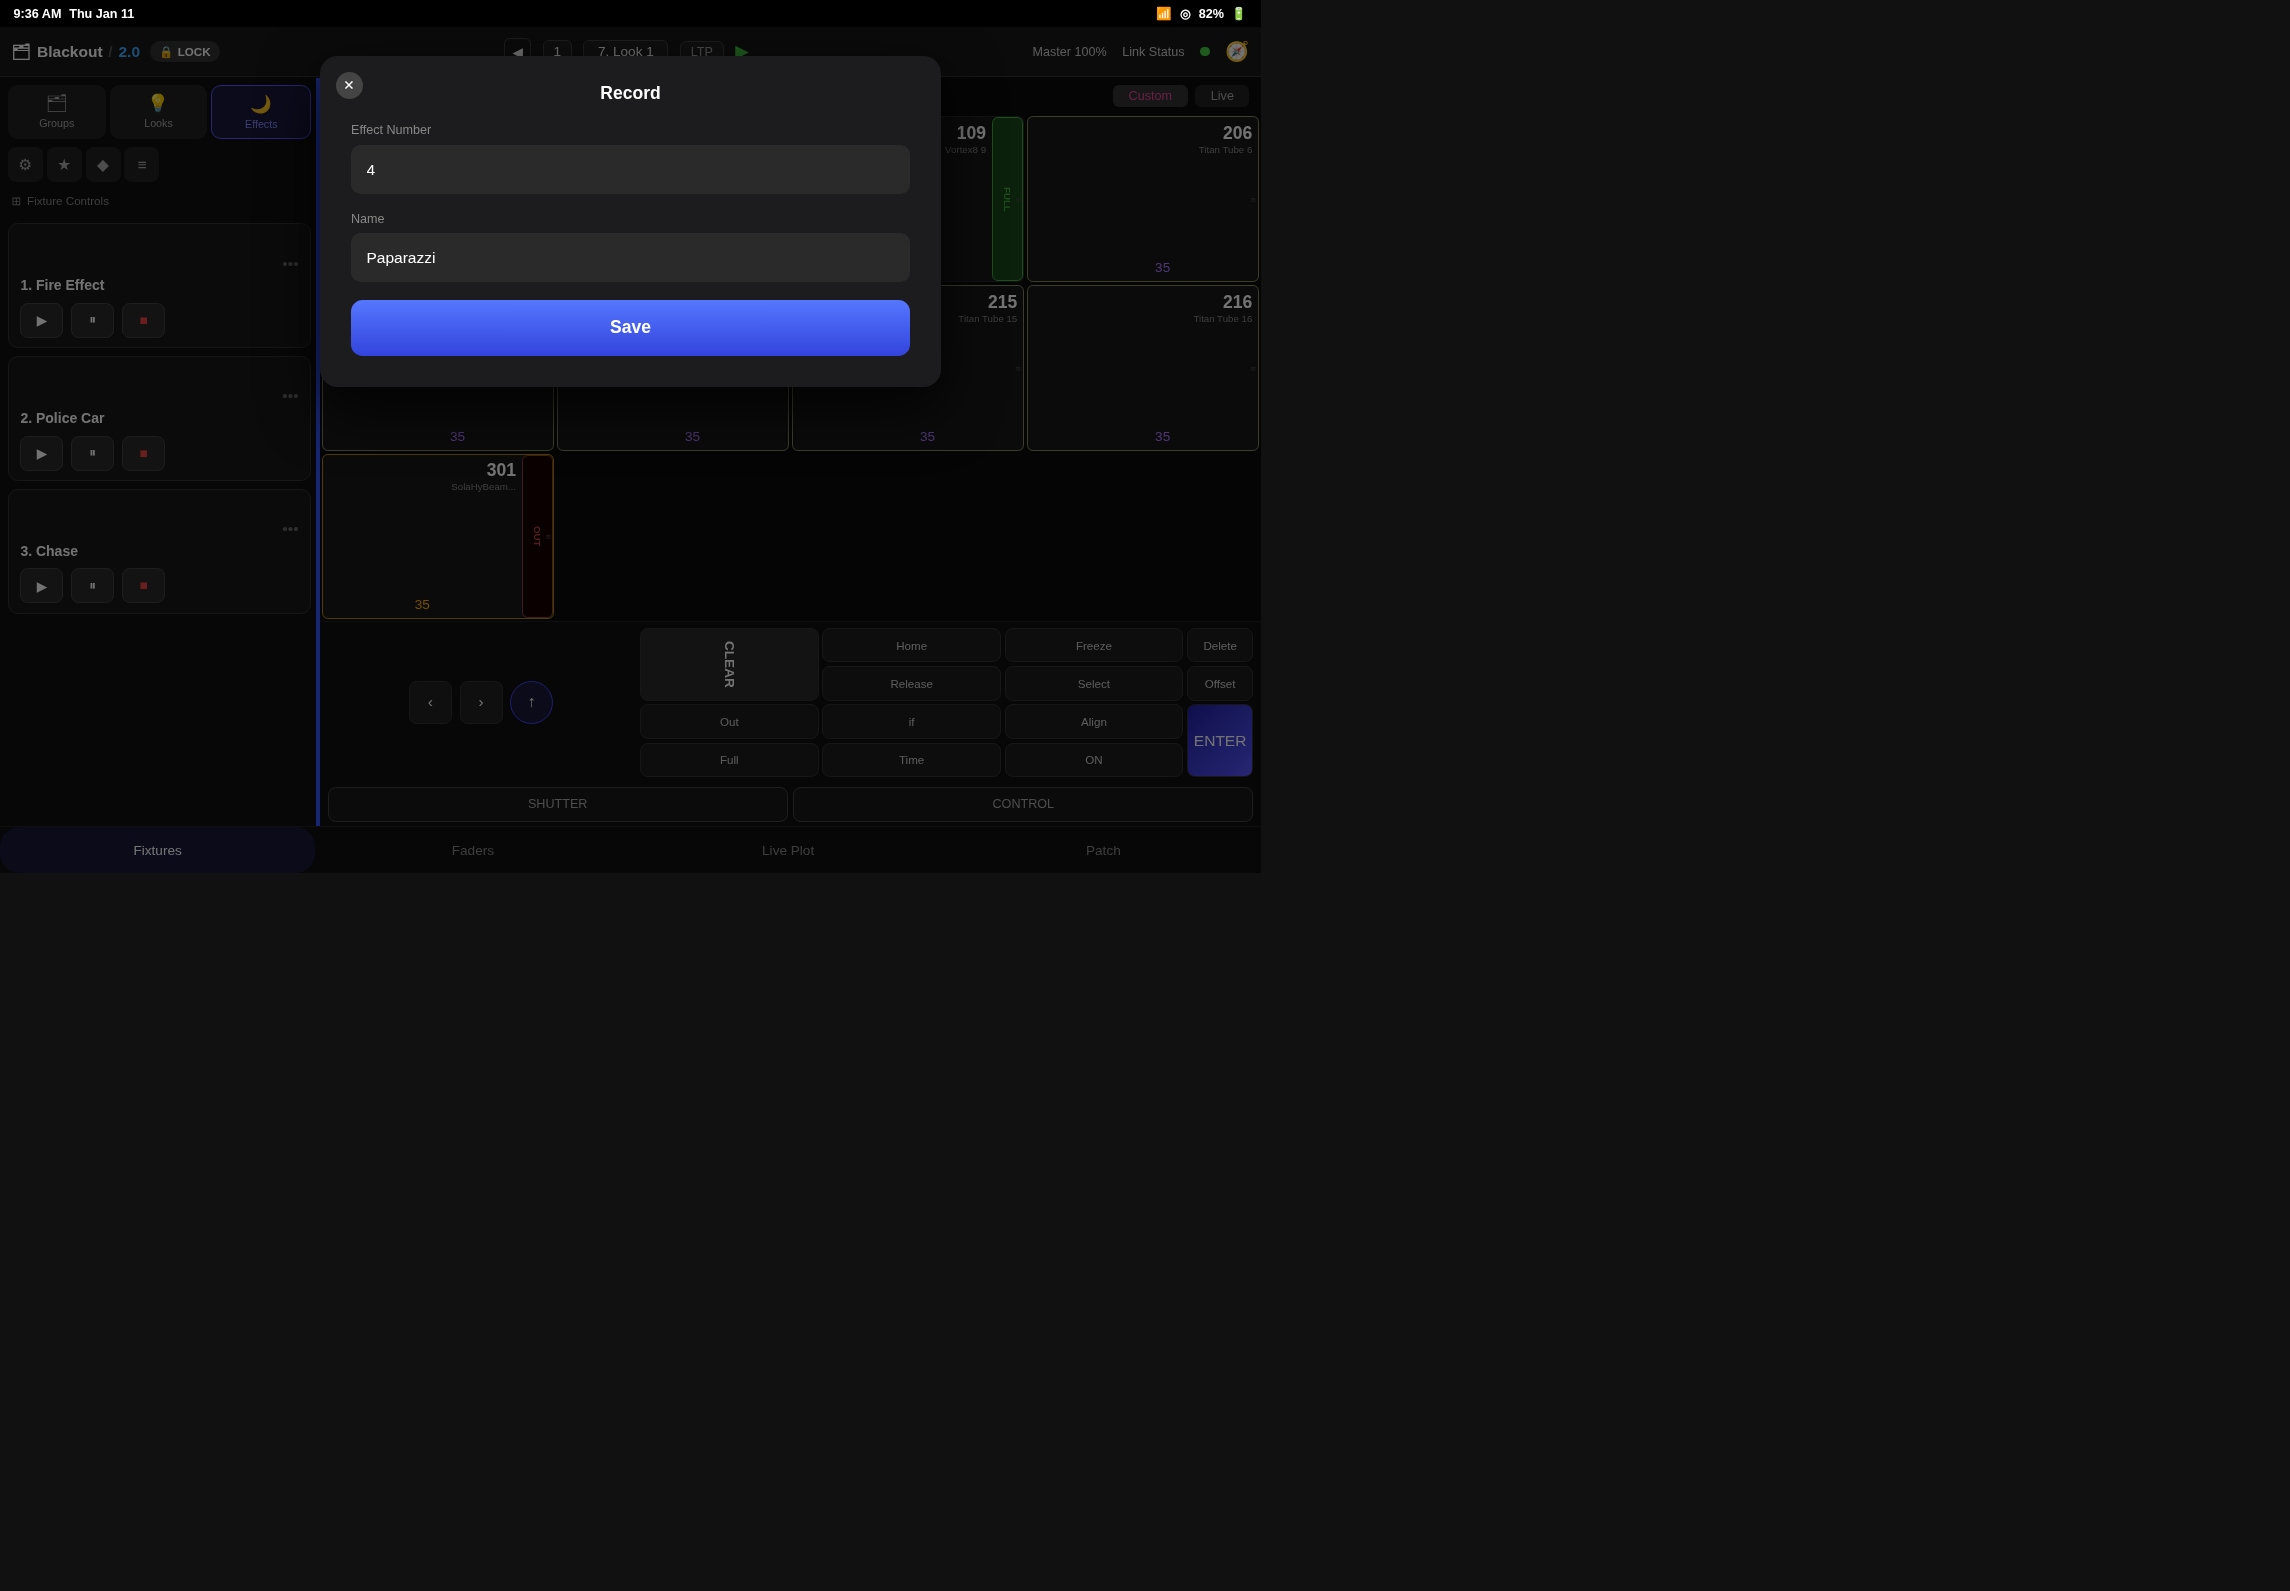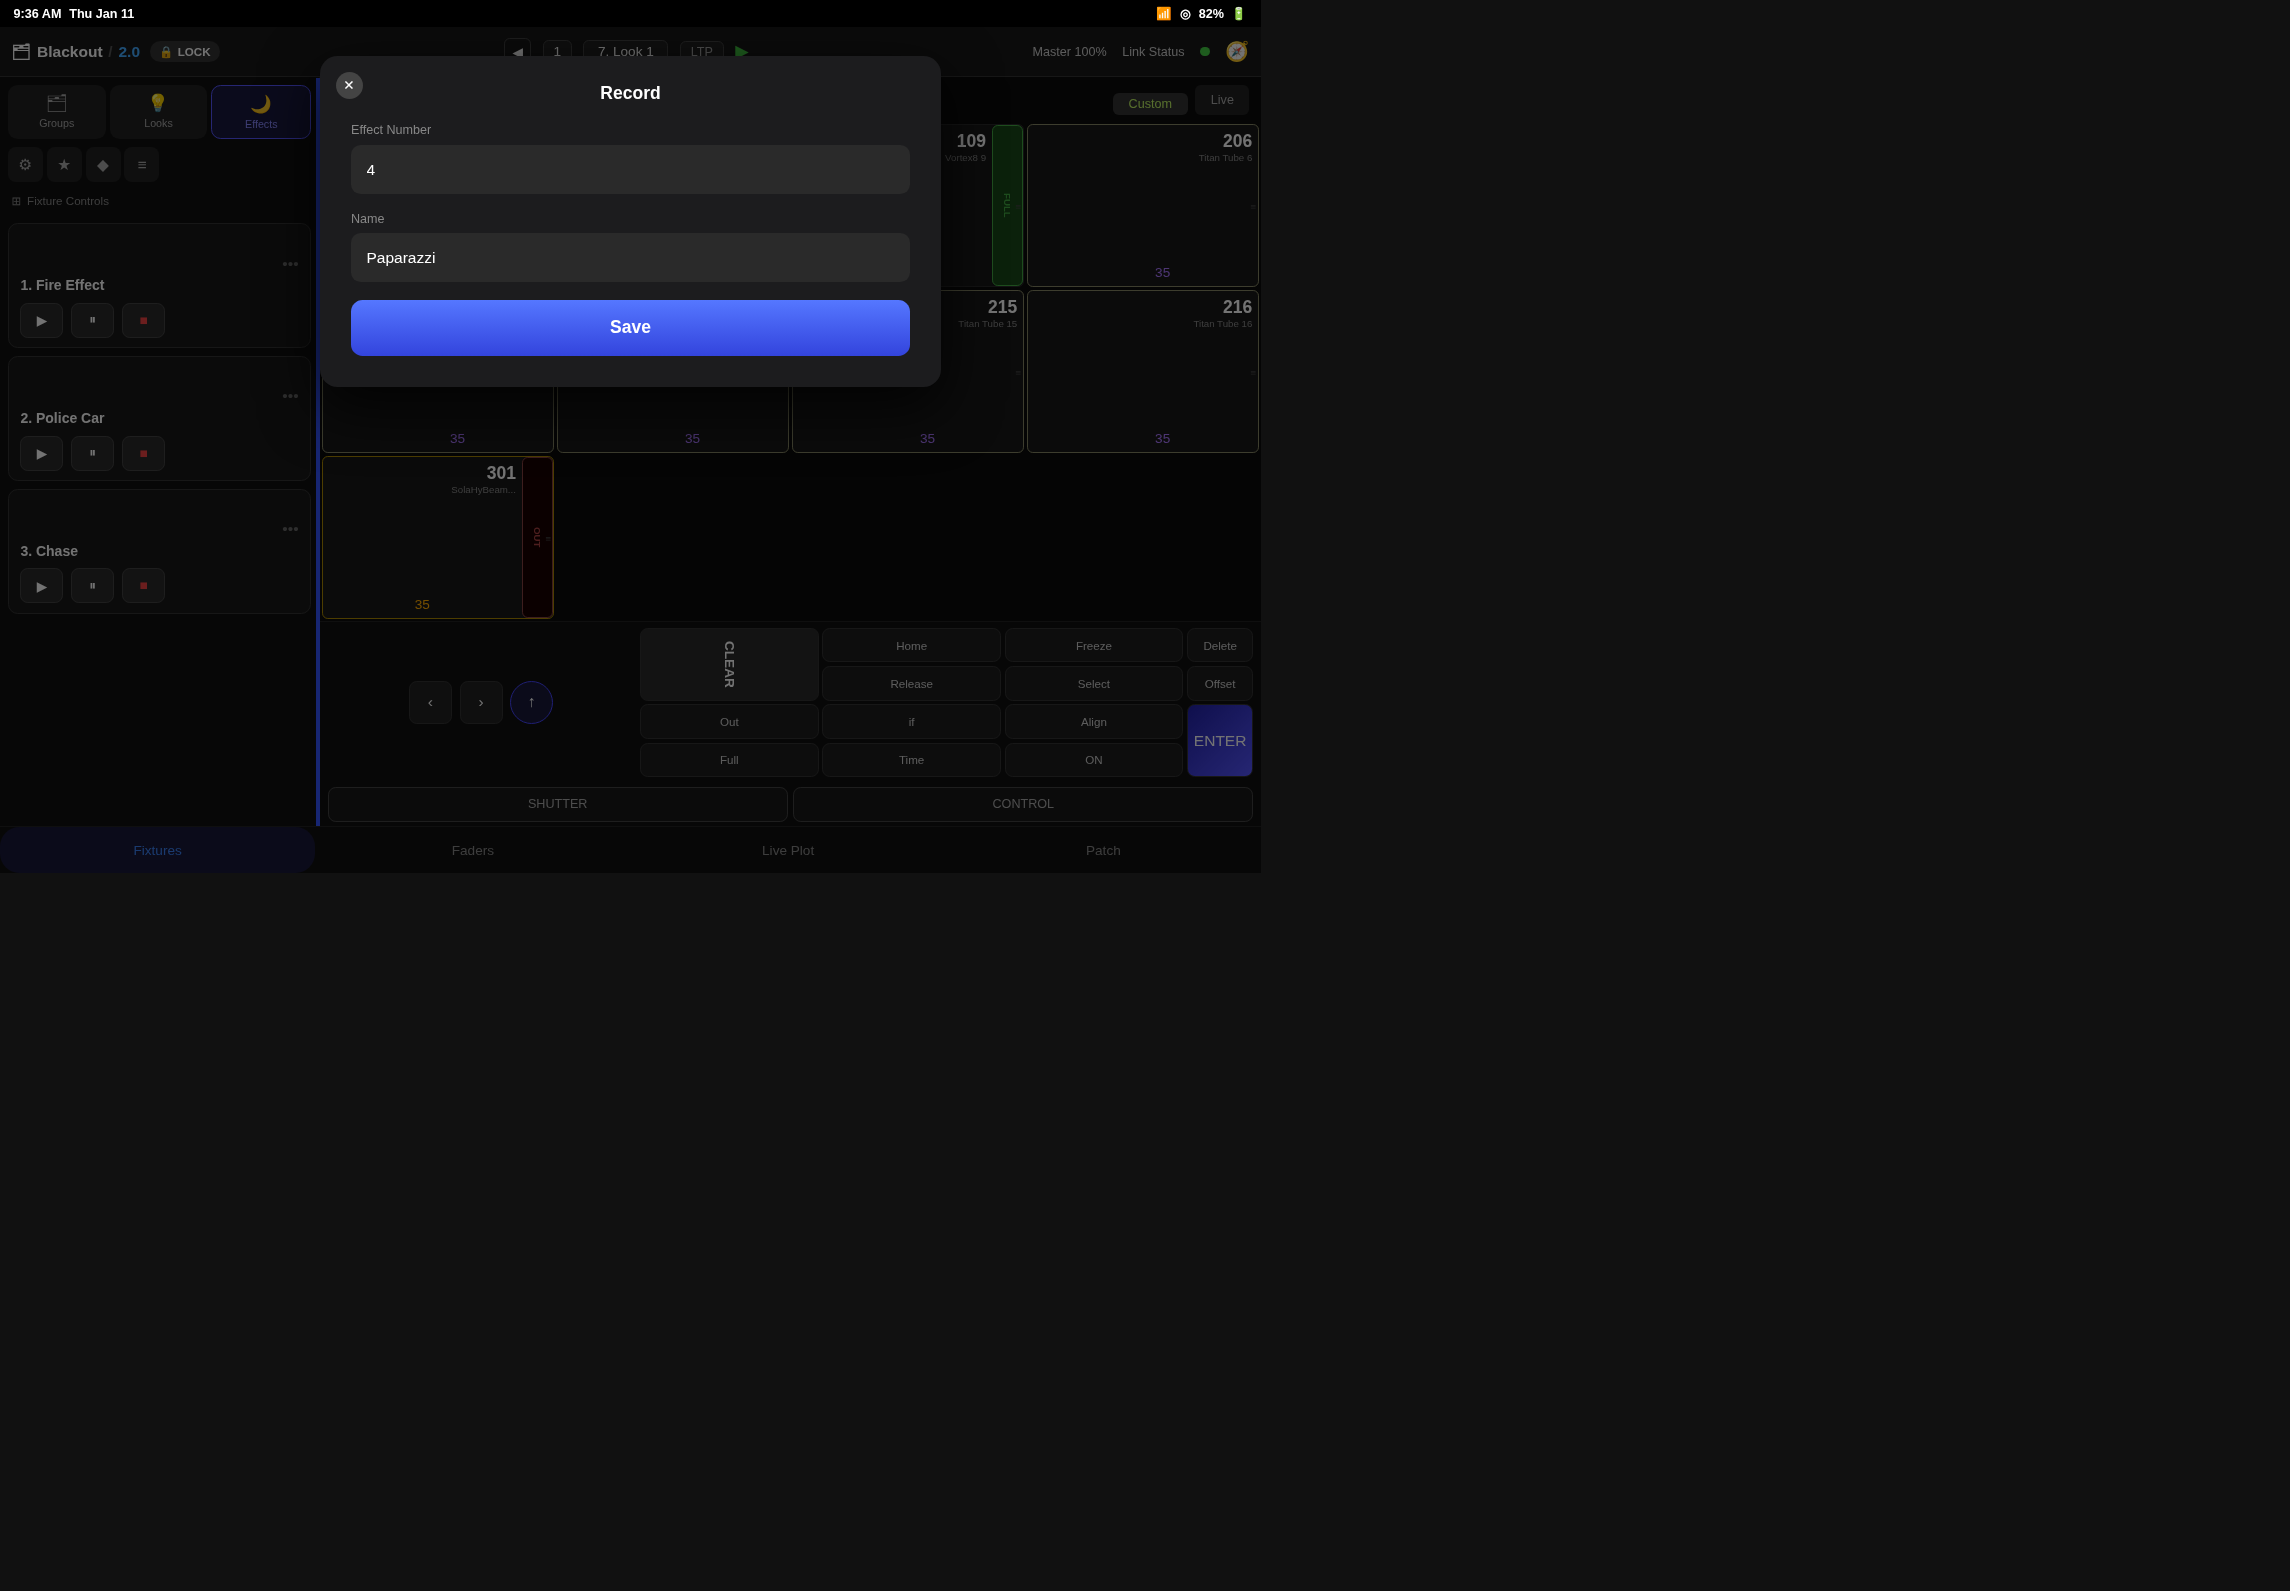--- a/index.html
+++ b/index.html
@@ -245,22 +245,21 @@
       padding: 3.9px 15.5px;
       background: #222;
       border: none;
       border-radius: 5.8px;
       color: #aaa;
       font-size: 12.6px;
       cursor: pointer;
     }
     .right-tab.active {
       background: #333;
-      color: #bef264;
-      margin-top: 8px;
+      color: #ec4899;
     }
     .fixture-grid {
       flex: 1;
       display: grid;
       grid-template-columns: repeat(4, 1fr);
       gap: 3px;
       padding: 1.9px;
       overflow: hidden;
     }
     .fixture-cell {
@@ -377,21 +376,21 @@
       border: none;
       color: #888;
       font-size: 13.6px;
       cursor: pointer;
       display: flex;
       align-items: center;
       justify-content: center;
     }
     .bottom-tab.active {
       background: #1a1a3a;
-      color: #3b82f6;
+      color: #ffffff;
       border-radius: 19.4px;
     }
 
     
     .modal-overlay {
       position: absolute;
       top: 27px;
       left: 0;
       right: 0;
       bottom: 0;

